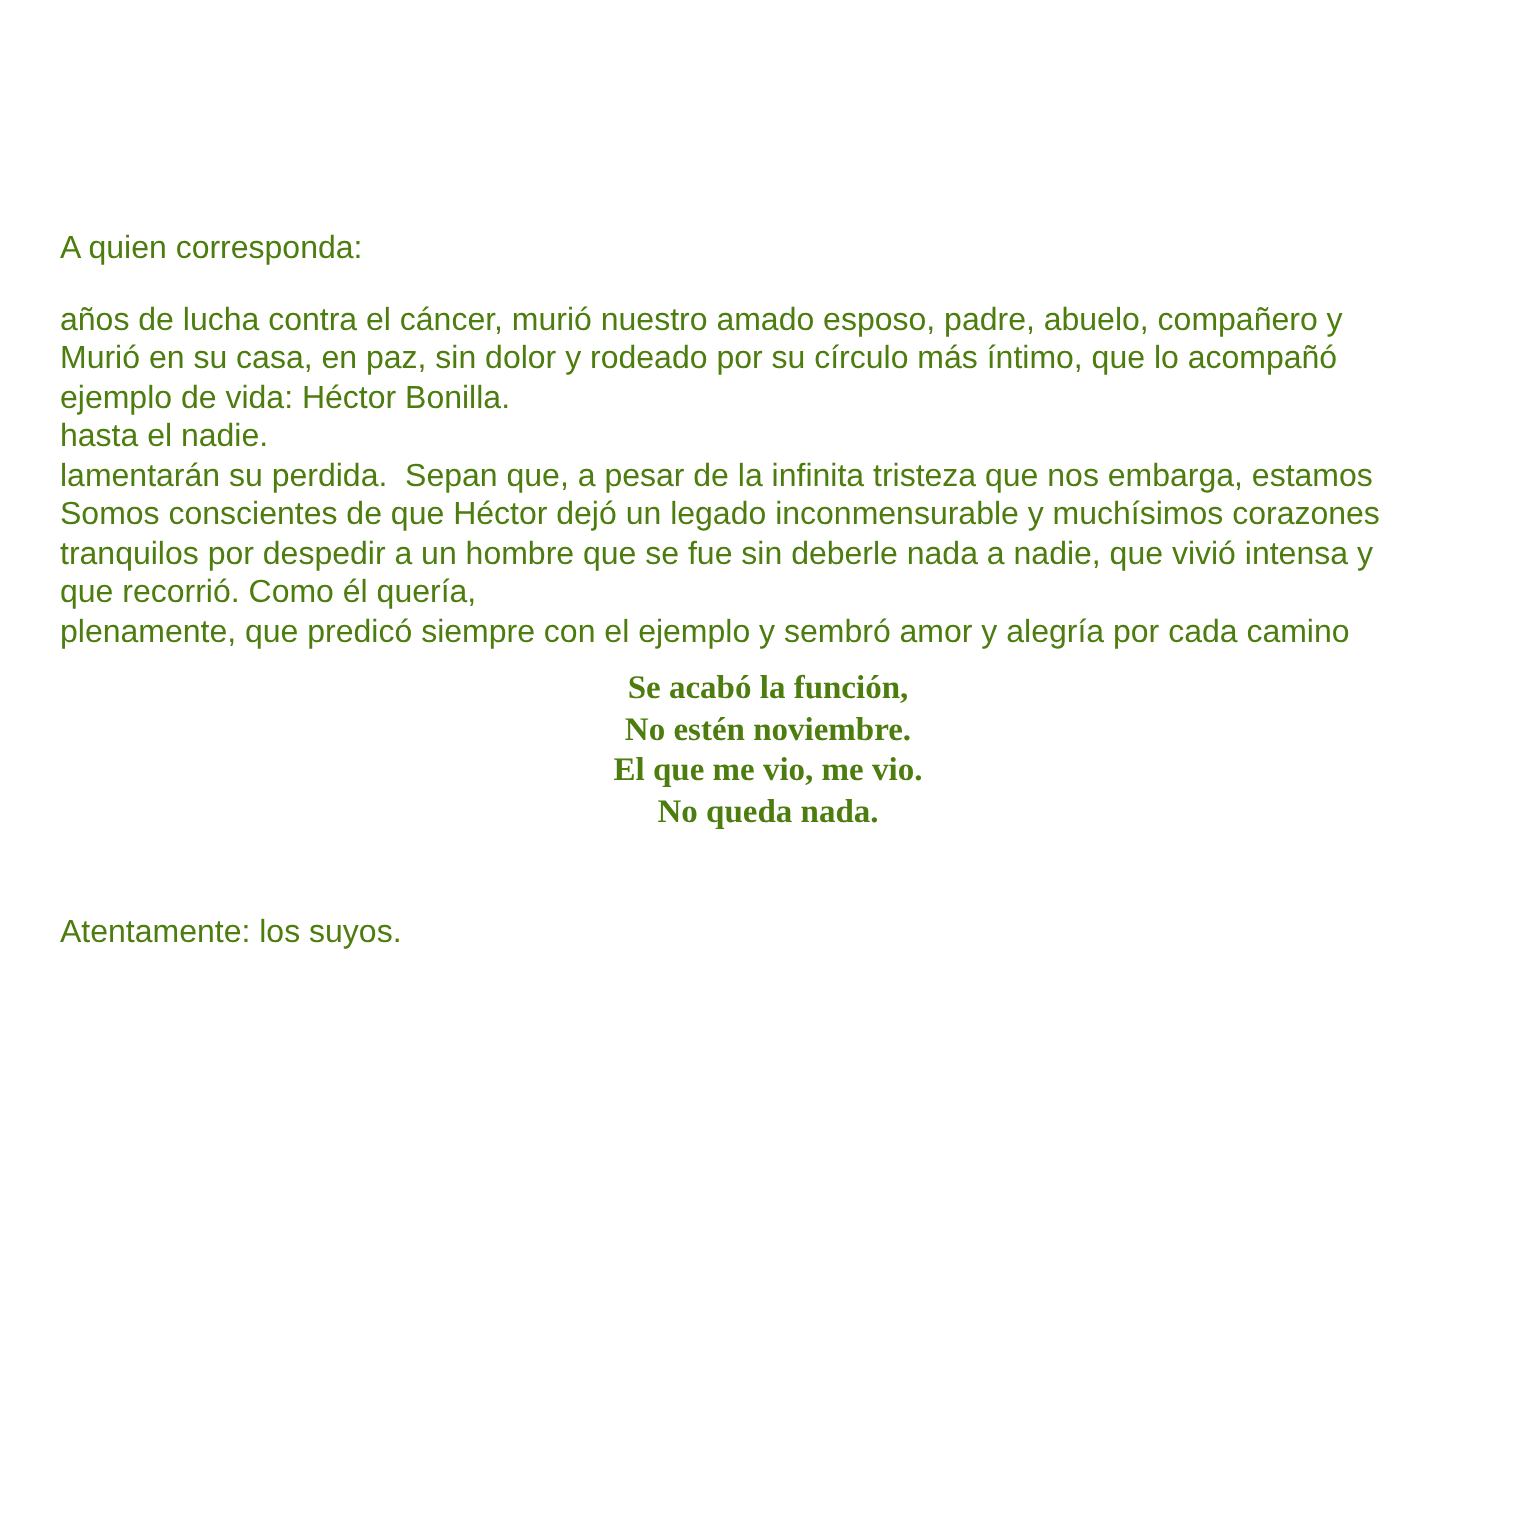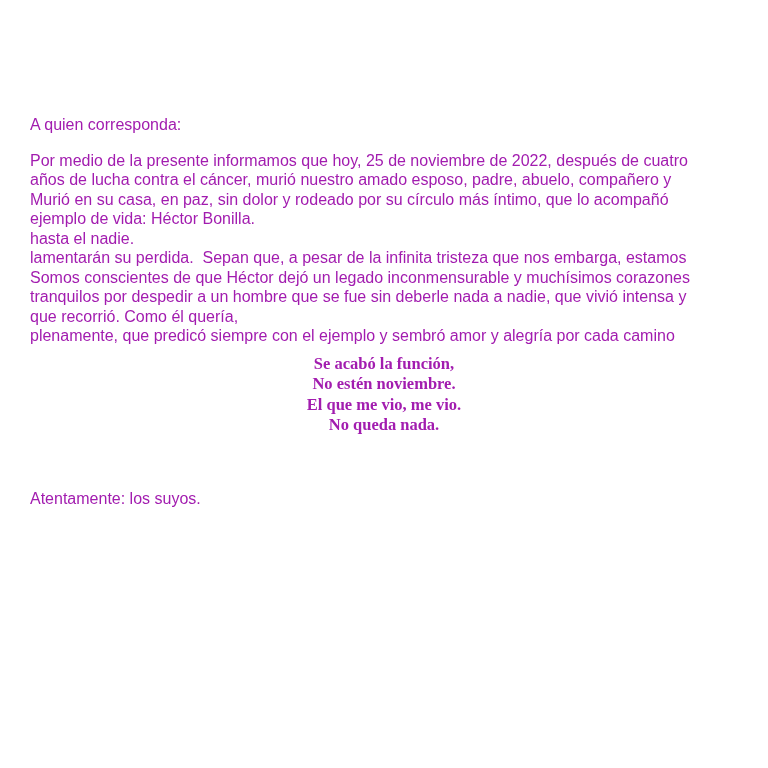--- a/index.html
+++ b/index.html
@@ -7,21 +7,21 @@
     padding: 0;
     background: #ffffff;
   }
   .page {
     position: relative;
     width: 768px;
     height: 768px;
     background: #ffffff;
     overflow: hidden;
     font-family: "Liberation Sans", "DejaVu Sans", sans-serif;
-    color: #a21caf;
+    color: #4d7c0f;
     -webkit-font-smoothing: antialiased;
   }
   .content {
     position: absolute;
     left: 30px;
     top: 115px;
     width: 708px;
   }
   .greeting {
     font-size: 16px;
@@ -40,36 +40,35 @@
     margin-top: 8px;
     text-align: center;
   }
   .epitaph .line {
     font-weight: bold;
     font-size: 16.5px;
     line-height: 20.5px;
     font-family: Liberation Serif, serif;
   }
   .closing {
-    margin-top: 53px;
+    margin-top: 41px;
     font-size: 16px;
     line-height: 19.5px;
     white-space: pre;
   }
 </style>
 </head>
 <body>
 
 <div class="page">
   <div class="content">
 
     <div class="greeting">A quien corresponda:</div>
 
     <div class="body-para">
-      <div class="line">Por medio de la presente informamos que hoy, 25 de noviembre de 2022, después de cuatro</div>
       <div class="line">años de lucha contra el cáncer, murió nuestro amado esposo, padre, abuelo, compañero y</div>
       <div class="line">Murió en su casa, en paz, sin dolor y rodeado por su círculo más íntimo, que lo acompañó</div>
       <div class="line">ejemplo de vida: Héctor Bonilla.</div>
       <div class="line">hasta el nadie.</div>
       <div class="line">lamentarán su perdida.  Sepan que, a pesar de la infinita tristeza que nos embarga, estamos</div>
       <div class="line">Somos conscientes de que Héctor dejó un legado inconmensurable y muchísimos corazones</div>
       <div class="line">tranquilos por despedir a un hombre que se fue sin deberle nada a nadie, que vivió intensa y</div>
       <div class="line">que recorrió. Como él quería,</div>
       <div class="line">plenamente, que predicó siempre con el ejemplo y sembró amor y alegría por cada camino</div>
     </div>

